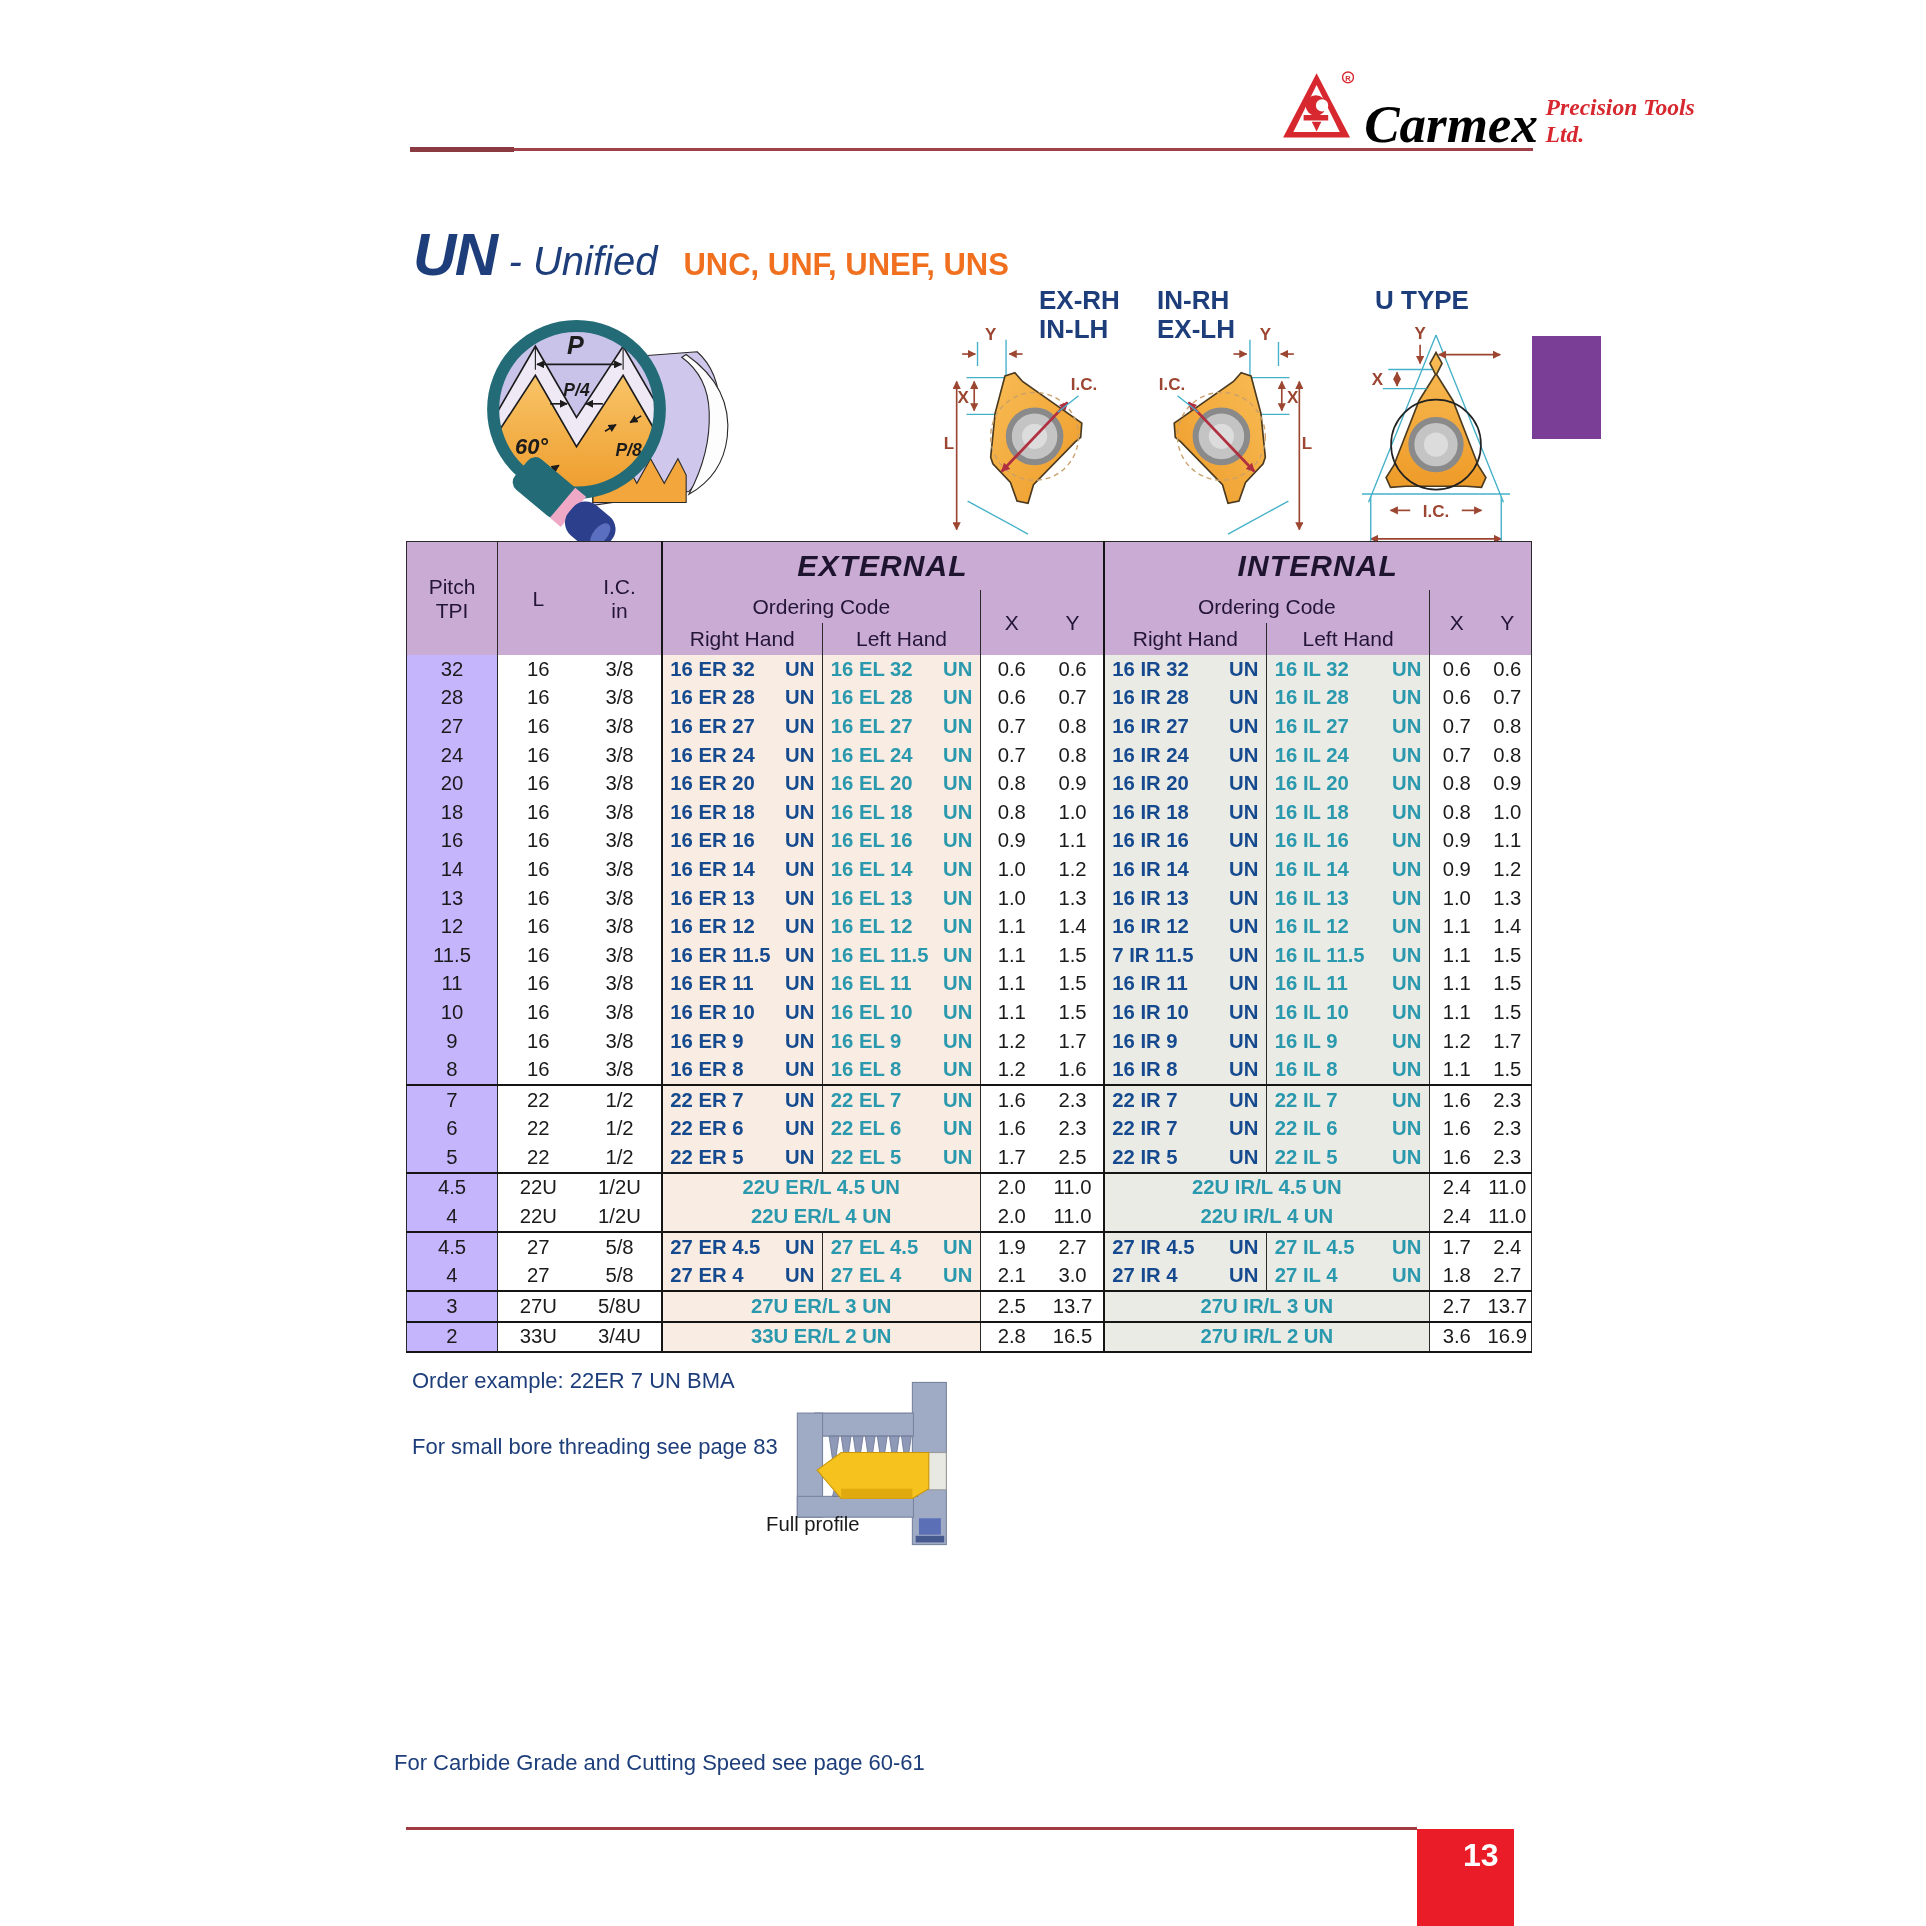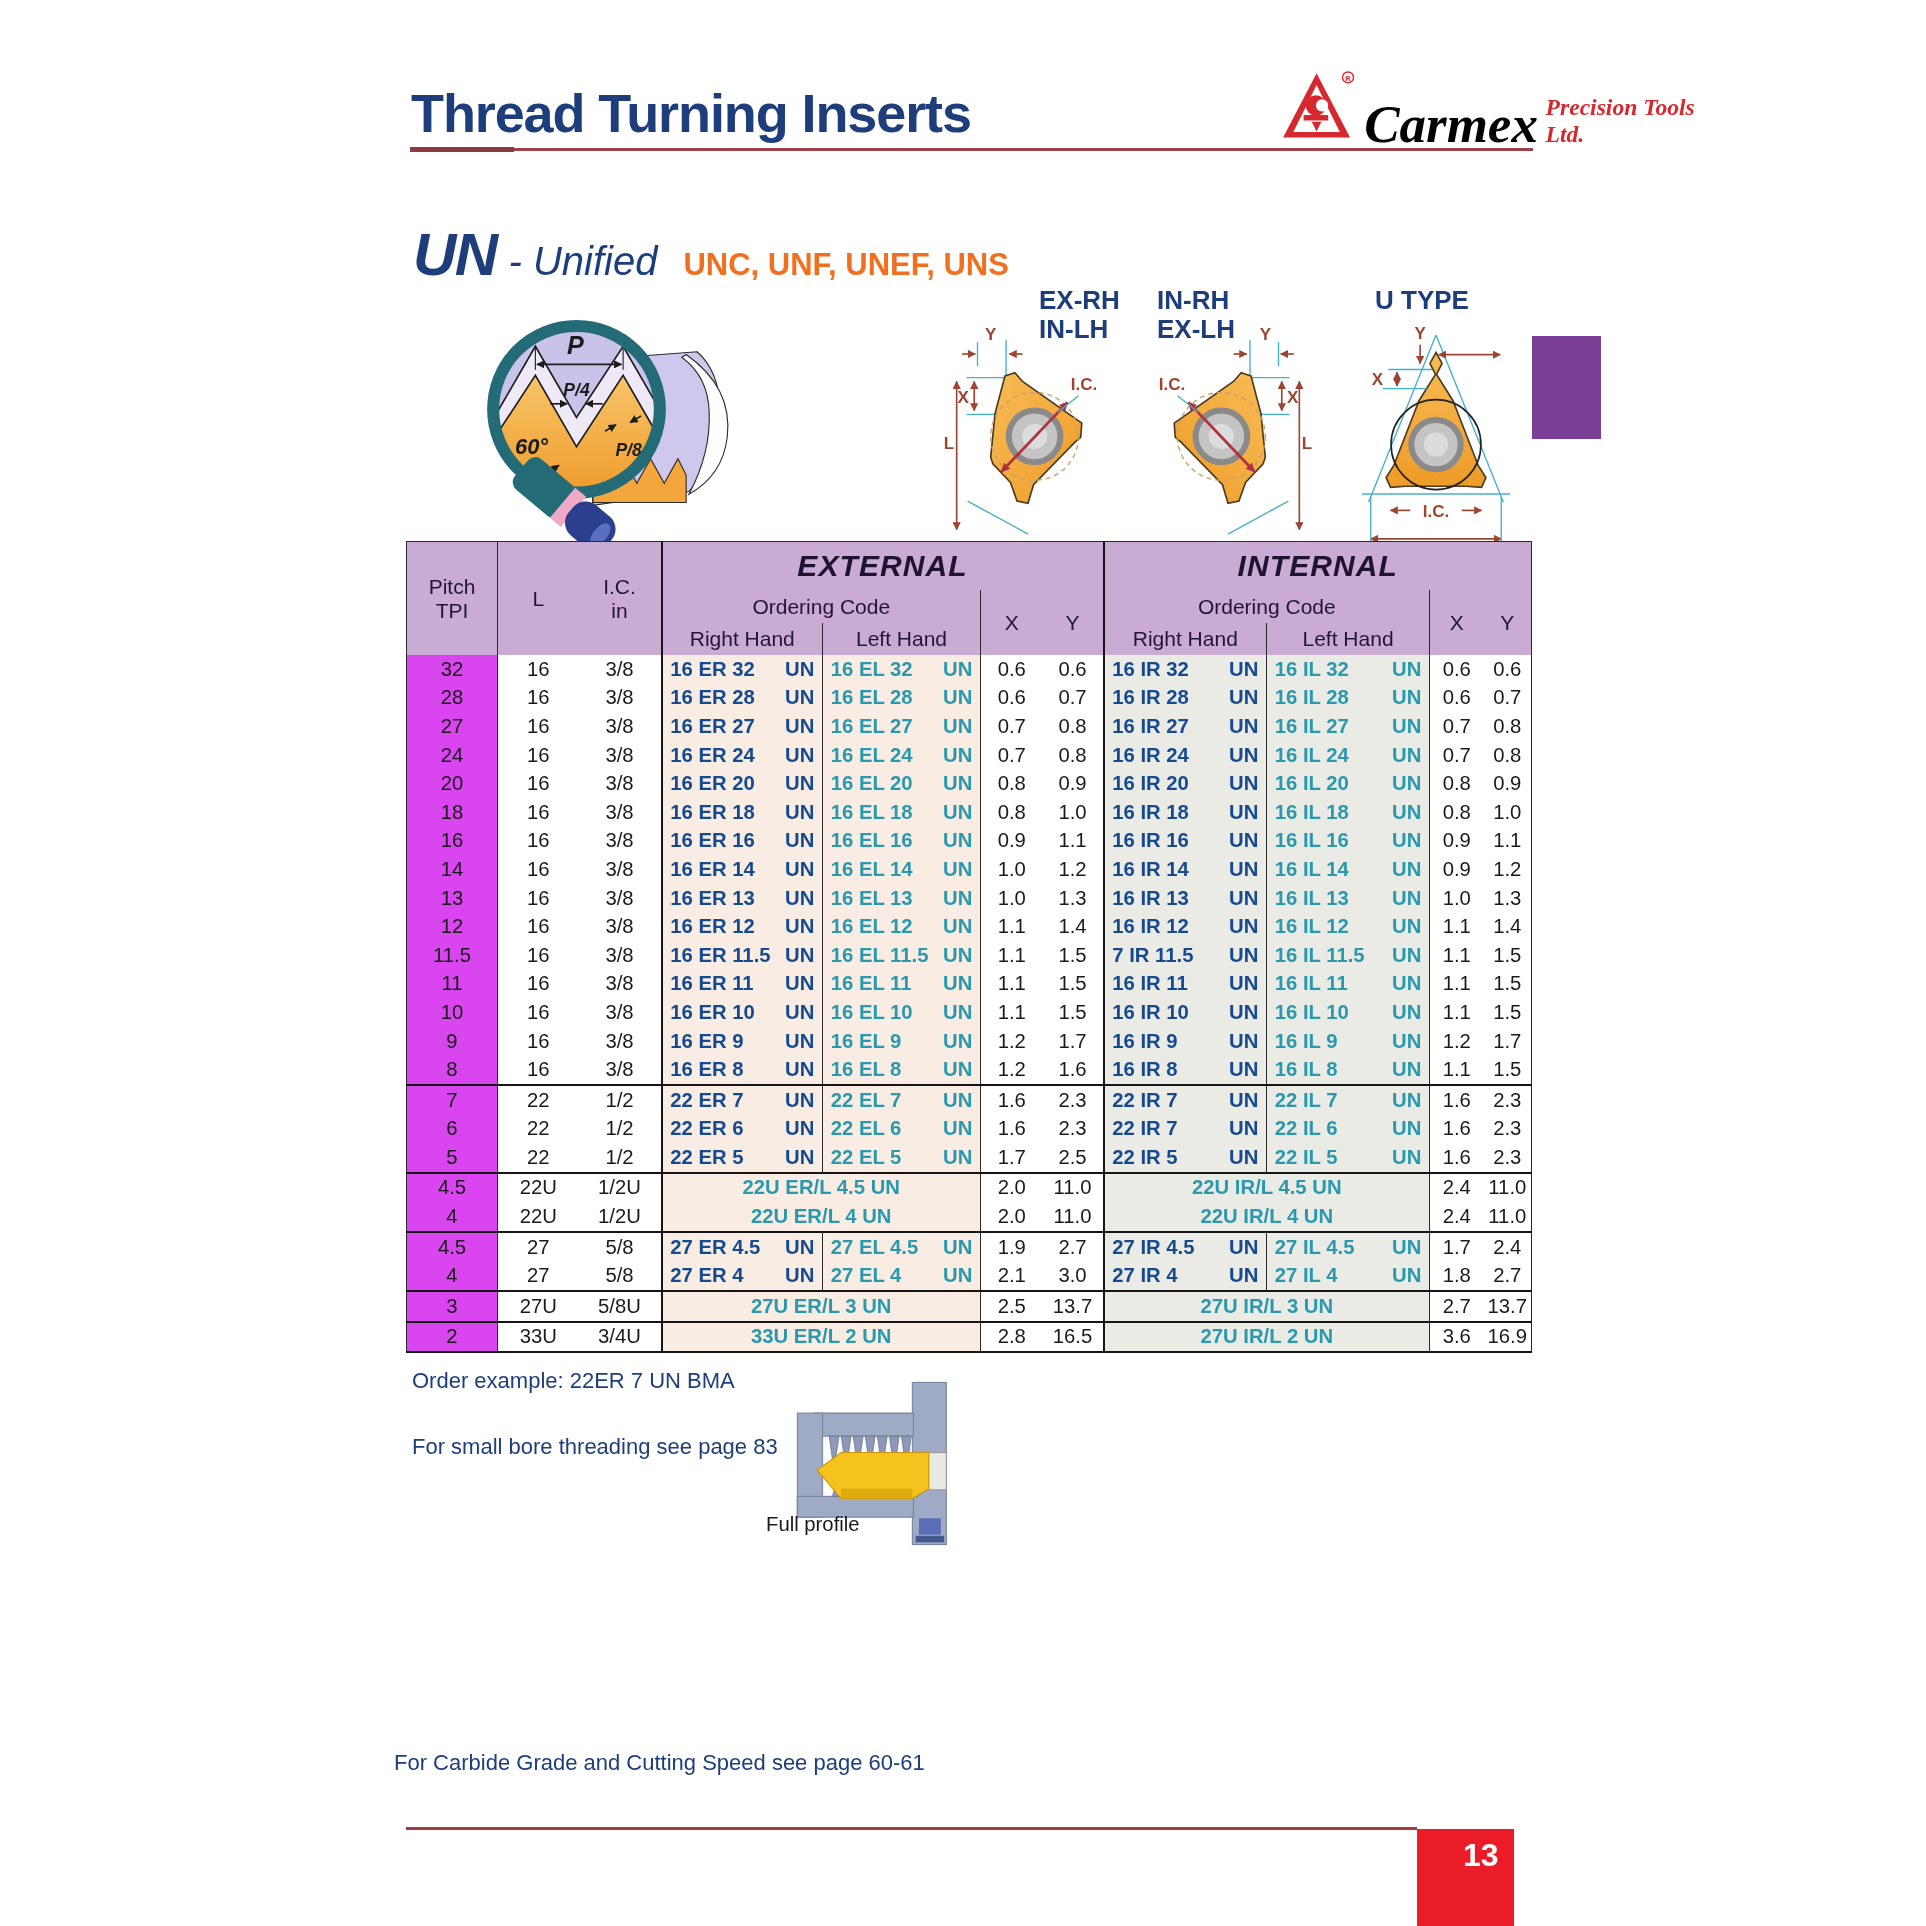--- a/index.html
+++ b/index.html
@@ -43,21 +43,21 @@
   .h1 th{height:48px;}
   .h2 th{height:33px;}
   .h3 th{height:32px;}
   .section-h{font-style:italic;font-weight:bold;font-size:30px;letter-spacing:1.1px;color:#1e1430;margin-top:30px;}
   .two-line div{line-height:1.12;font-size:21px;}
   .oc{font-size:21px;}
   .hand{font-size:21px;}
   .xy{font-size:21px;}
   tbody td{height:28.6px;font-size:20.3px;text-align:center;vertical-align:middle;color:#1a1a1a;
            padding:0;background:#fff;}
-  tbody .c-tpi{background:#d946ef;}
+  tbody .c-tpi{background:#c4b5fd;}
   .c-tpi{border-right:1.1px solid #2a2a2a;}
   .bl-thick{border-left:2.2px solid #151515;}
   .bl-thin{border-left:1.1px solid #2a2a2a;}
   tbody tr.group-end td{border-bottom:2.2px solid #151515;}
   .code{font-weight:bold;background:#f9ece3;}
   .code.int{background:#ebebe6;}
   .code.rh{color:#164a8f;}
   .code.lh{color:#2a98ad;}
   .code.merged{color:#2a98ad;text-align:center;}
   .cw{display:flex;justify-content:space-between;padding:0 7.7px;}
@@ -76,21 +76,20 @@
 
   text{font-family:"Liberation Sans",sans-serif;}
   .dim-t{fill:#9c4531;font-weight:bold;font-size:31px;}
   .mag-t{fill:#1c1c1c;font-weight:bold;font-style:italic;}
 </style>
 </head>
 <body>
 
 <div class="page">
 
-  <div class="title">Thread Turning Inserts</div>
 
   <div class="brand">
     <svg width="87" height="87" viewBox="0 0 110 110">
       <path d="M55,5 L104,99 L6,99 Z" fill="#d7282f"></path>
       <path d="M55,22 L89,91 L21,91 Z" fill="#ffffff"></path>
       <circle cx="54" cy="52" r="15" fill="#d7282f"></circle>
       <circle cx="63" cy="52" r="9" fill="#ffffff"></circle>
       <rect x="36" y="66" width="36" height="8" fill="#d7282f"></rect>
       <path d="M48,76 L62,76 L55,90 Z" fill="#d7282f"></path>
       <circle cx="101" cy="11" r="8" fill="#ffffff" stroke="#d7282f" stroke-width="2"></circle>

